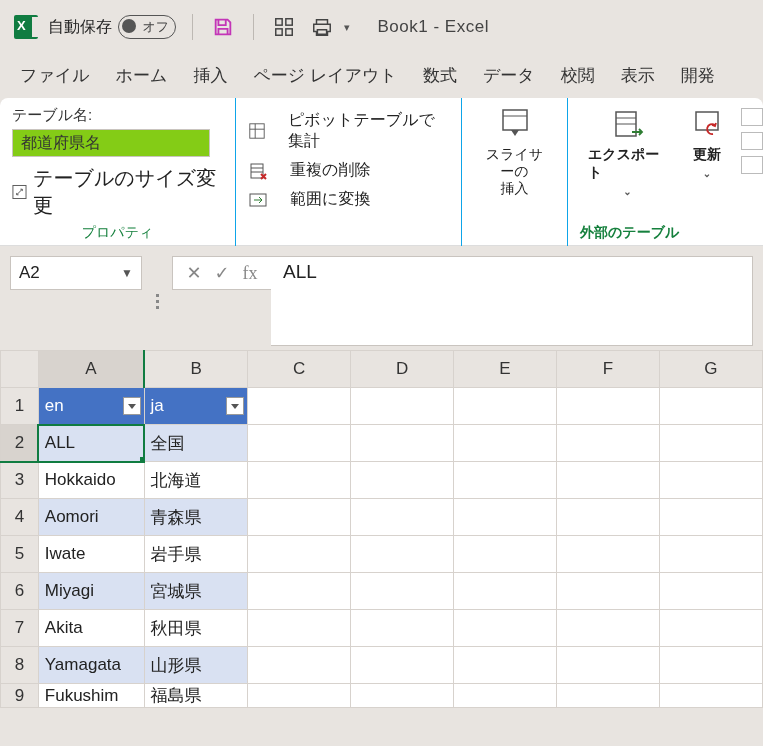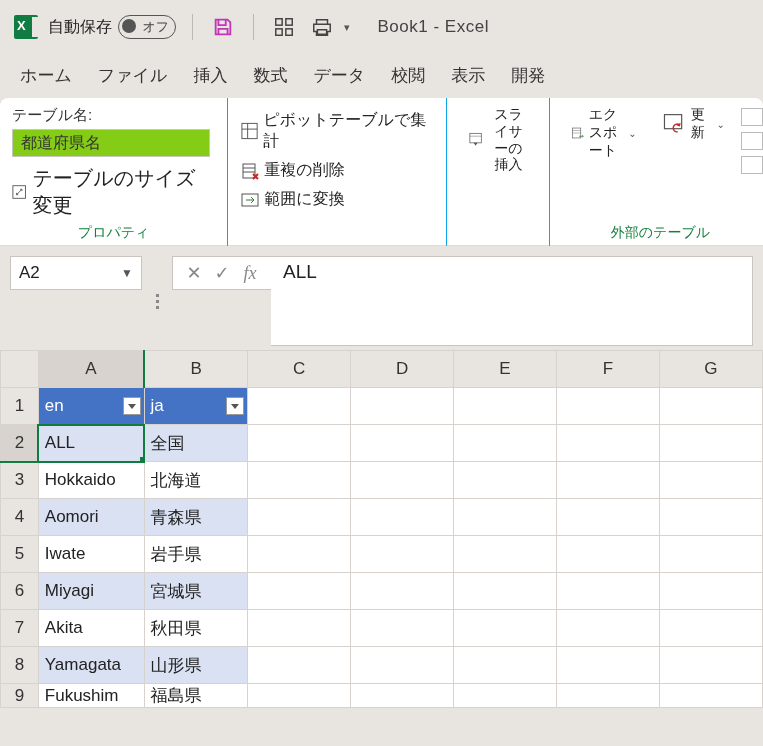--- a/index.html
+++ b/index.html
@@ -109,26 +109,26 @@
     background: #84cc16;
     padding: 4px 8px;
     font-size: 16px;
     color: #333;
     margin-bottom: 8px;
   }
   .resize-row { display: flex; align-items: center; gap: 6px; font-size: 20px; }
   .resize-row .ico { width: 16px; height: 16px; color: #555; }
 
   
-  .tool-row { display: flex; align-items: center; gap: 4px; font-size: 16px; padding: 4px 0; }
+  .tool-row { display: flex; align-items: center; gap: 22px; font-size: 16px; padding: 4px 0; }
   .tool-row .ico { width: 20px; height: 20px; }
 
   
   .bigbtn {
-    display: flex; flex-direction: row; align-items: center;
+    display: flex; flex-direction: column; align-items: center;
     gap: 4px; padding: 0 8px; font-size: 14px;
   }
   .bigbtn .ico { width: 36px; height: 36px; }
   .bigbtn .chev { font-size: 10px; color: #555; }
   .external-stack { display:flex; gap:6px; align-items:flex-start; }
 
   .stub-col { display:flex; flex-direction:column; gap:6px; padding:2px 0 0 2px; }
   .stub-ico { width: 22px; height: 18px; border:1px solid #bbb; }
 
   
@@ -150,21 +150,21 @@
   .dots3 { display:flex; flex-direction:column; gap:3px; justify-content:center; align-items:center; width:10px; }
   .dots3 span { width:3px; height:3px; background:#888; }
   .formula-controls {
     display: flex; align-items: center; gap: 6px;
     background: #fff; border: 1px solid #c9c4bf;
     border-right: none;
     padding: 0 10px;
     height: 34px;
   }
   .formula-controls .fc { width:22px; text-align:center; color:#888; font-size:18px; }
-  .fx { font-style: italic; font-family: "Times New Roman", serif; color:#555; font-size:17px; }
+  .fx { font-family: "Times New Roman", serif; color:#555; font-size:17px; }
   .formula-bar {
     background: #fff;
     border: 1px solid #c9c4bf;
     border-left: none;
     height: 90px;
     flex: 1;
     padding: 4px 12px;
     font-size: 19px;
     color: #222;
     overflow: hidden;
@@ -257,23 +257,24 @@
   <div class="qat-btn">
     <svg width="24" height="22" viewBox="0 0 26 24">
         <path fill="none" stroke="#444" stroke-width="1.6" d="M7 9V4h12v5 M4 9h18v8h-3v4H7v-4H4z M8 15h10v5H8z"></path>
       </svg>
   </div>
   <span class="qat-chevron">▾</span>
   <div class="title-text">Book1  -  Excel</div>
 </div>
 
 <div class="ribbon-tabs">
+  <div class="ribbon-tab">ファイル</div>
   <div class="ribbon-tab">ホーム</div>
-  <div class="ribbon-tab">ファイル</div>
   <div class="ribbon-tab">挿入</div>
+  <div class="ribbon-tab">ページ レイアウト</div>
   <div class="ribbon-tab">数式</div>
   <div class="ribbon-tab">データ</div>
   <div class="ribbon-tab">校閲</div>
   <div class="ribbon-tab">表示</div>
   <div class="ribbon-tab">開発</div>
 </div>
 
 <div class="ribbon-body">
 
   <div class="ribbon-group" style="width:236px;">
@@ -322,21 +323,21 @@
           <rect x="6" y="4" width="24" height="20" fill="none" stroke="#555" stroke-width="1.5"></rect>
           <line x1="6" y1="10" x2="30" y2="10" stroke="#555"></line>
           <path d="M14 24l4 6 4-6z" fill="#555"></path>
         </svg>
       <div style="text-align:center; line-height:1.2">
         <span>スライサーの</span><br><span>挿入</span>
       </div>
     </div>
   </div>
 
-  <div class="ribbon-group" style="border-right:none; padding-right:0; flex:1;">
+  <div class="ribbon-group" style="border-right:none; padding-right:0; flex:1;font-weight:bold;">
     <div class="external-stack">
       <div class="bigbtn">
         <svg class="ico" viewBox="0 0 36 36">
             <rect x="6" y="6" width="20" height="24" fill="none" stroke="#555" stroke-width="1.5"></rect>
             <line x1="6" y1="12" x2="26" y2="12" stroke="#555"></line>
             <line x1="6" y1="18" x2="26" y2="18" stroke="#555"></line>
             <path d="M22 26h10 M29 23l3 3-3 3" stroke="#2e7d32" stroke-width="1.8" fill="none"></path>
           </svg>
         <span>エクスポート</span>
         <span class="chev">⌄</span>
@@ -349,21 +350,21 @@
           </svg>
         <span>更新</span>
         <span class="chev">⌄</span>
       </div>
       <div class="stub-col">
         <div class="stub-ico"></div>
         <div class="stub-ico"></div>
         <div class="stub-ico"></div>
       </div>
     </div>
-    <div class="group-label" style="text-align:center; padding-right:4px;">外部のテーブル</div>
+    <div class="group-label" style="text-align:left; padding-right:4px;">外部のテーブル</div>
   </div>
 </div>
 
 <div class="formula-region">
   <div class="namebar">
     <div class="namebox">
       <span>A2</span>
         <span class="dd">▼</span>
     </div>
     <div class="dots3">

